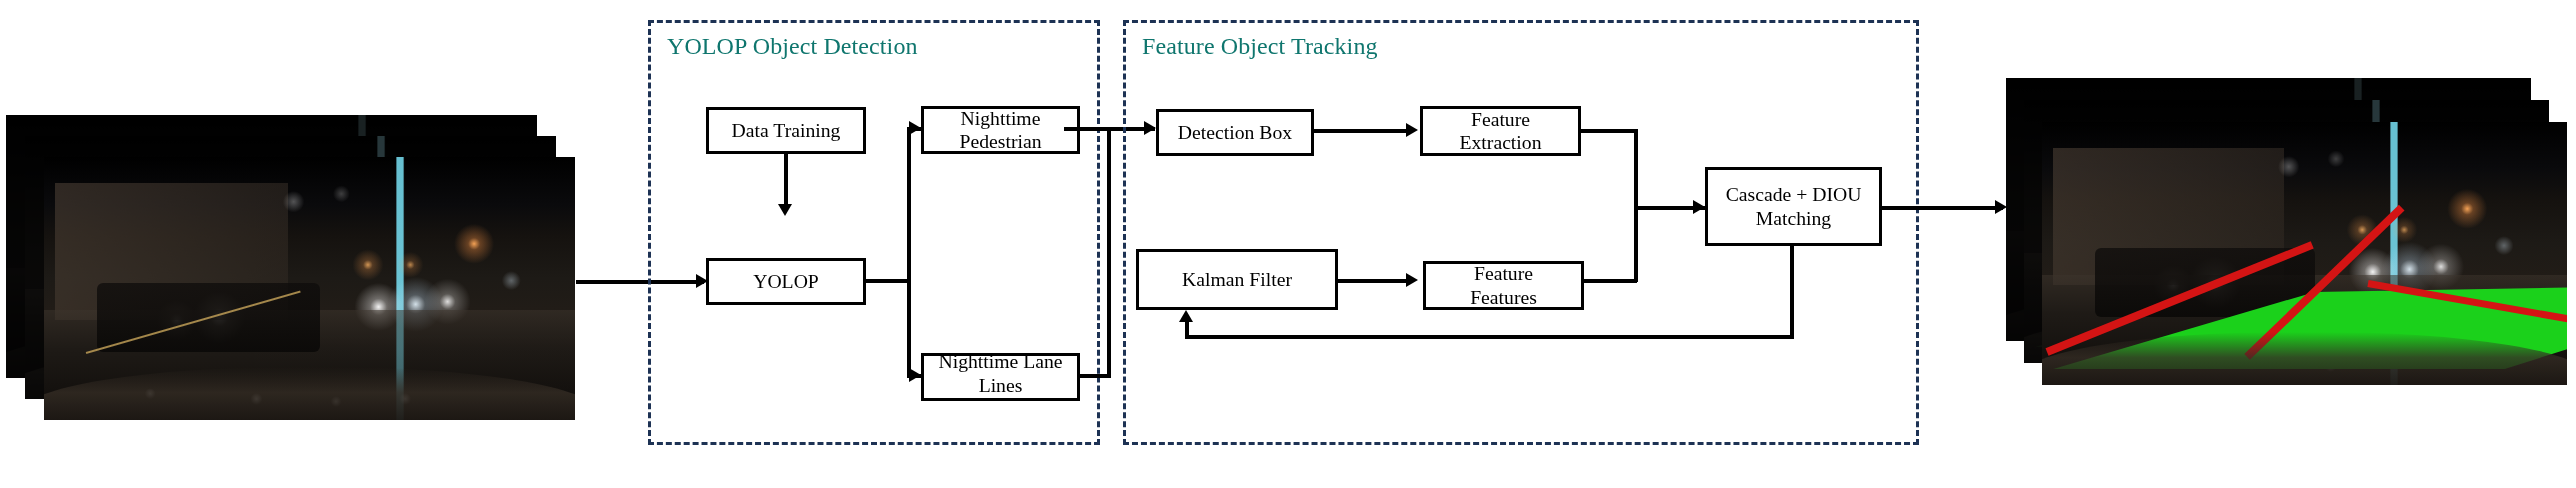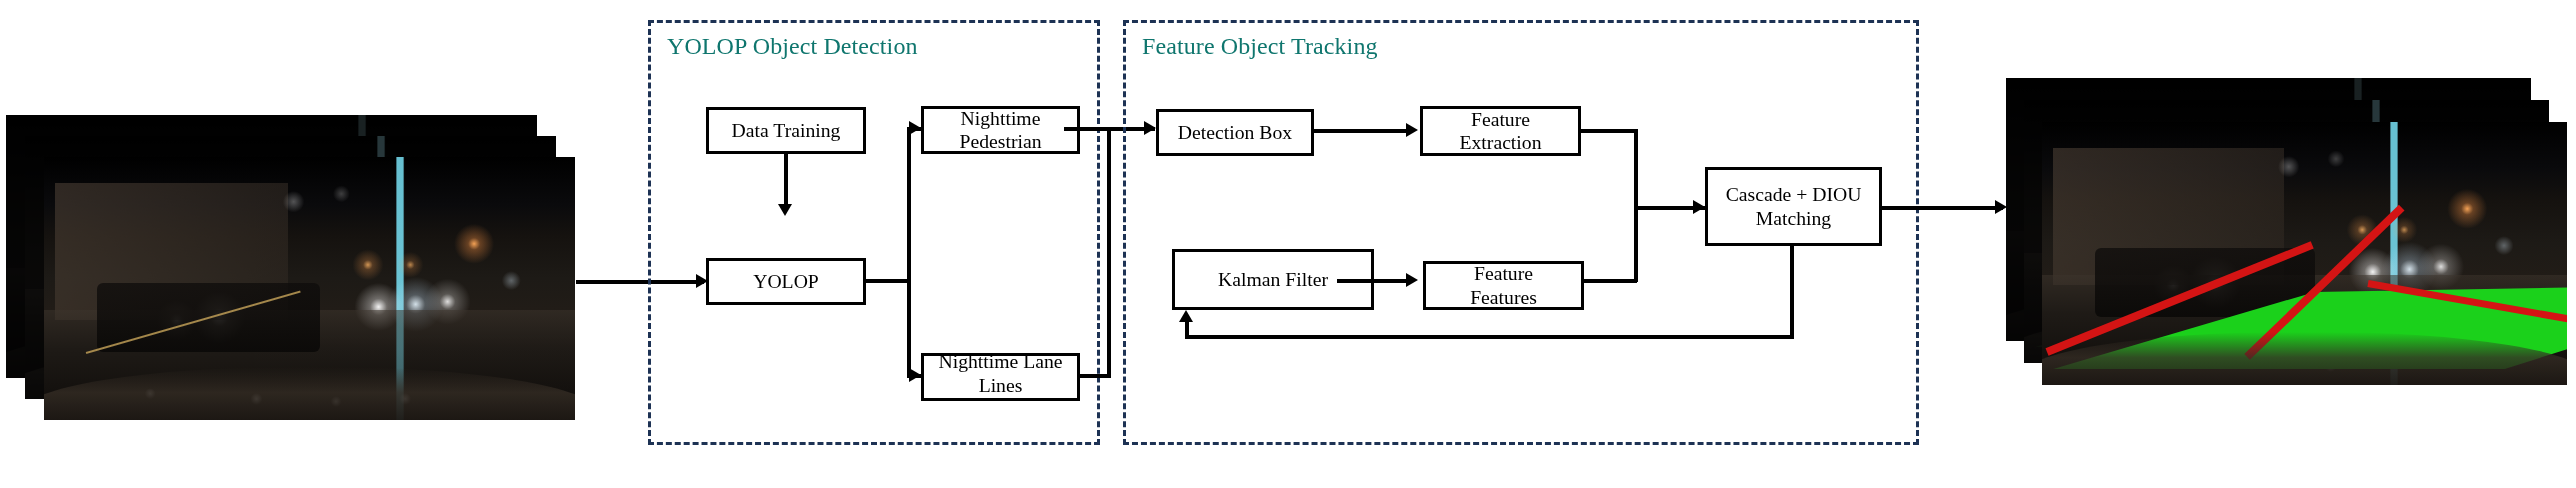--- a/index.html
+++ b/index.html
@@ -239,21 +239,21 @@
   </div>
 
   <div class="hline" style="left:1314px; top:129px; width:95px;"></div>
   <div class="arrow-r" style="left:1406px; top:123px;"></div>
 
   <div class="node" style="left:1420px; top:106px; width:161px; height:50px; flex-direction:column; justify-content:center;">
     <span>Feature</span>
     <span>Extraction</span>
   </div>
 
-  <div class="node" style="left:1136px; top:249px; width:202px; height:61px;margin-left:36px;">
+  <div class="node" style="left:1136px; top:249px; width:202px; height:61px;">
     <span>Kalman Filter</span>
   </div>
 
   <div class="hline" style="left:1337px; top:279px; width:73px;"></div>
   <div class="arrow-r" style="left:1406px; top:273px;"></div>
 
   <div class="node" style="left:1423px; top:261px; width:161px; height:49px; flex-direction:column; justify-content:center;">
     <span>Feature</span>
     <span>Features</span>
   </div>

